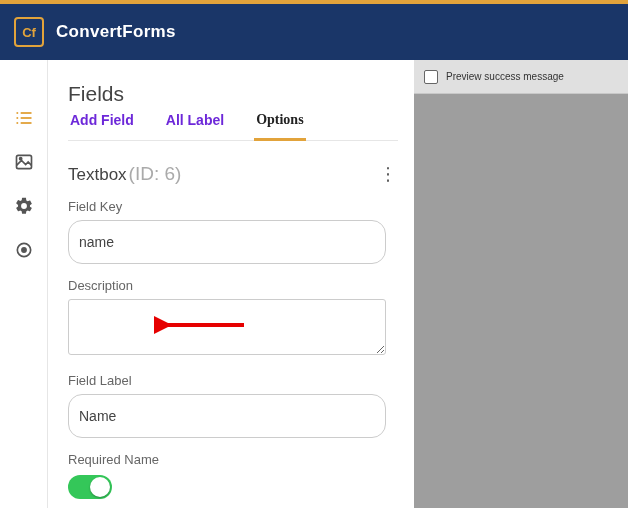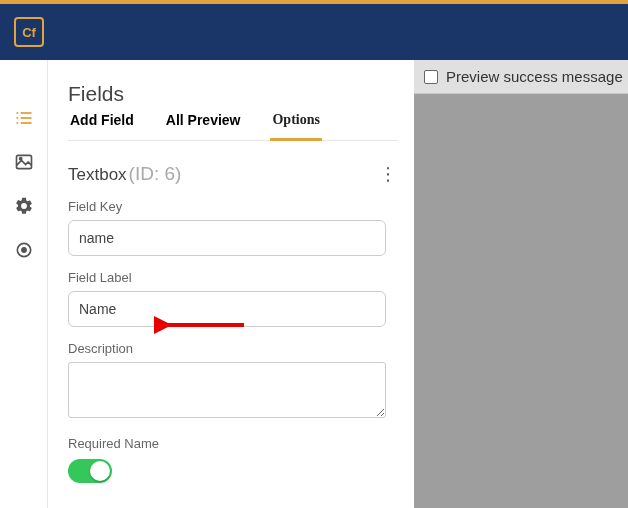--- a/index.html
+++ b/index.html
@@ -44,34 +44,34 @@
   .panel {
     width: 366px;
     height: 100%;
     padding: 22px 16px 10px 20px;
     overflow: hidden;
     position: relative;
   }
   .panel-title { font-size: 21px; color:#444; font-weight: 400; }
 
   .tabs { display:flex; gap: 28px; border-bottom: 1px solid #e6e6e6; font-size:14px; }
-  .tab { padding: 6px 2px 10px 2px; color:#000000; font-weight:600; cursor:pointer; }
+  .tab { padding: 6px 2px 10px 2px; color:#6d28d9; font-weight:600; cursor:pointer; }
   .tab.active { color:#222; border-bottom: 3px solid #e2a33b; margin-bottom:-1px;font-family:Liberation Serif, serif; }
 
   .section-head { display:flex; align-items:center; justify-content:space-between; margin-top: 22px; }
   .section-head .left { display:flex; align-items:baseline; gap:2px;}
   .type-label { font-size:17px; color:#444; }
   .idtxt { font-size:19px; color:#aaa; }
   .kebab { width:20px; text-align:center; font-size:18px; color:#555; cursor:pointer; line-height:1; }
 
   .form-group { margin-top: 14px; }
   .form-label { font-size:13px; color:#666; margin-bottom:6px; display:block; }
   .text-input {
-    width: 318px; height: 36px;
-    border:1px solid #ccc; border-radius:6px;
+    width: 318px; height: 44px;
+    border:1px solid #ccc; border-radius:14px;
     padding: 0 10px; font-size:14px; color:#444;
     outline:none;
   }
   .textarea {
     width: 318px; height: 56px;
     border:1px solid #ccc; border-radius:3px;
     padding: 6px 10px; font-size:14px; color:#444;
     resize: both;
     outline:none;
   }
@@ -91,21 +91,21 @@
     flex: 1;
     background:#9e9e9e;
     position: relative;
   }
   .preview-bar {
     height: 34px;
     background:#e0e0e0;
     border-bottom:1px solid #c8c8c8;
     display:flex; align-items:center;
     padding-left:10px; gap:8px;
-    font-size:15px; color:#333;
+    font-size:10px; color:#333;
   }
   .checkbox {
     width:14px; height:14px; border:1.5px solid #666; border-radius:2px;
     background:#fff; cursor:pointer;
   }
 
   
   .arrow-ann {
     position:absolute;
     left: 106px;
@@ -113,20 +113,21 @@
     pointer-events:none;
   }
 </style>
 </head>
 <body>
 
 <div class="topbar">
   <div class="cf-logo">
     <span>Cf</span>
   </div>
+  <div class="brand">ConvertForms</div>
 </div>
 
 <div class="content">
 
   <div class="vnav">
     <div class="icon active">
       <svg viewBox="0 0 24 24" width="20" height="20" fill="none" stroke="currentColor" stroke-width="2.2">
         <line x1="3" y1="6" x2="5" y2="6"></line>
           <line x1="8" y1="6" x2="21" y2="6"></line>
         <line x1="3" y1="12" x2="5" y2="12"></line>
@@ -153,45 +154,45 @@
         <circle cx="12" cy="12" r="2.5" fill="currentColor"></circle>
       </svg>
     </div>
   </div>
 
   <div class="panel">
     <div class="panel-title">Fields</div>
 
     <div class="tabs">
       <div class="tab">Add Field</div>
-      <div class="tab">All Preview</div>
+      <div class="tab">All Label</div>
       <div class="tab active">Options</div>
     </div>
 
     <div class="section-head">
       <div class="left">
         <span class="type-label">Textbox</span>
         <span class="idtxt">(ID: 6)</span>
       </div>
       <div class="kebab">⋮</div>
     </div>
 
     <div class="form-group">
       <label class="form-label">Field Key</label>
       <input class="text-input" type="text" value="name" style="">
     </div>
 
     <div class="form-group">
+      <label class="form-label">Description</label>
+      <textarea class="textarea" style=""></textarea>
+    </div>
+
+    <div class="form-group">
       <label class="form-label">Field Label</label>
       <input class="text-input" type="text" value="Name" style="">
-    </div>
-
-    <div class="form-group">
-      <label class="form-label">Description</label>
-      <textarea class="textarea" style=""></textarea>
     </div>
 
     <div class="form-group">
       <label class="form-label">Required Name</label>
       <div class="toggle">
         <div class="knob"></div>
       </div>
     </div>
 
     <svg class="arrow-ann" width="100" height="20">

